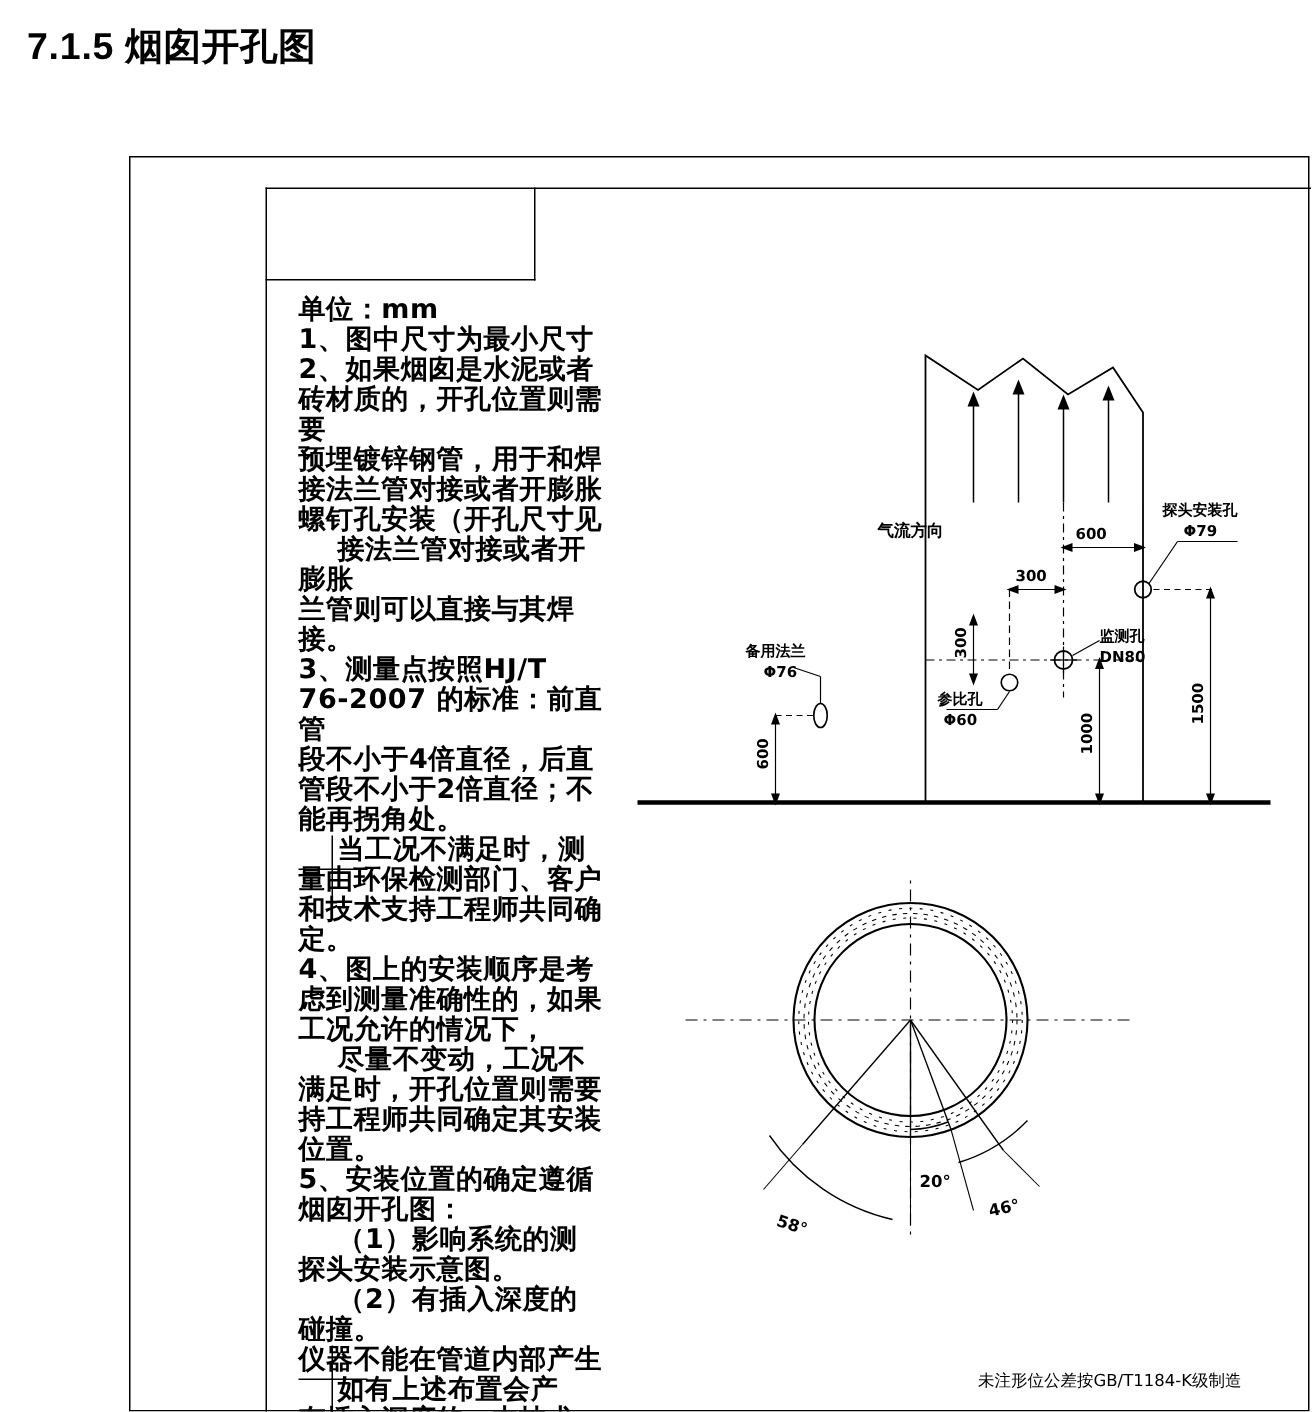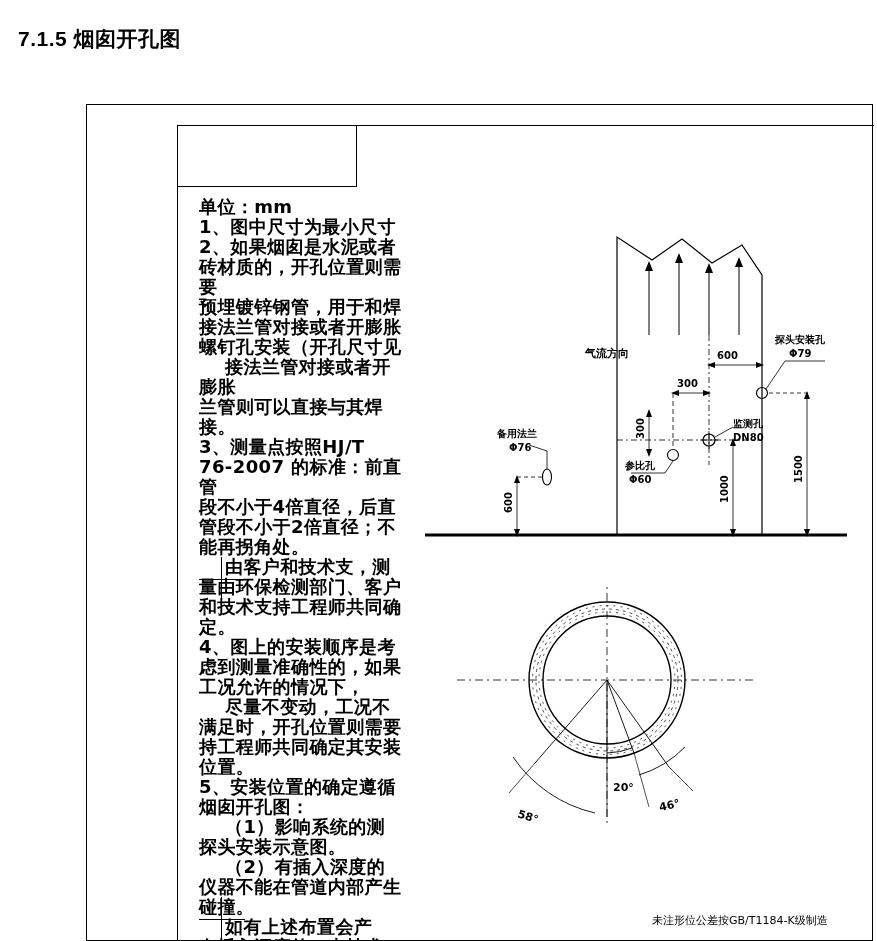--- a/index.html
+++ b/index.html
@@ -12,25 +12,24 @@
     height: 941px;
     position: relative;
     font-family: "Liberation Sans", sans-serif;
     color: #000;
     overflow: hidden;
   }
   #page-title {
     position: absolute;
     left: 18px;
     top: 14px;
-    font-size: 21px;
+    font-size: 25px;
     font-weight: bold;
     letter-spacing: 0.5px;
     white-space: nowrap;
-    margin-top: 11px;
   }
   #drawing-frame {
     position: absolute;
     left: 86px;
     top: 104px;
     width: 787px;
     height: 837px;
     border: 1px solid #000;
     box-sizing: border-box;
     background: #fff;
@@ -162,38 +161,38 @@
     <div class="note-line">接法兰管对接或者开膨胀</div>
     <div class="note-line">螺钉孔安装（开孔尺寸见</div>
     <div class="note-line indent">接法兰管对接或者开膨胀</div>
     <div class="note-line">兰管则可以直接与其焊</div>
     <div class="note-line">接。</div>
     <div class="note-line">3、测量点按照HJ/T</div>
     <div class="note-line">76-2007 的标准：前直管</div>
     <div class="note-line">段不小于4倍直径，后直</div>
     <div class="note-line">管段不小于2倍直径；不</div>
     <div class="note-line">能再拐角处。</div>
-    <div class="note-line indent">由客户和技术支，测</div>
+    <div class="note-line indent">当工况不满足时，测</div>
     <div class="note-line">量由环保检测部门、客户</div>
     <div class="note-line">和技术支持工程师共同确</div>
     <div class="note-line">定。</div>
     <div class="note-line">4、图上的安装顺序是考</div>
     <div class="note-line">虑到测量准确性的，如果</div>
     <div class="note-line">工况允许的情况下，</div>
     <div class="note-line indent">尽量不变动，工况不</div>
     <div class="note-line">满足时，开孔位置则需要</div>
     <div class="note-line">持工程师共同确定其安装</div>
     <div class="note-line">位置。</div>
     <div class="note-line">5、安装位置的确定遵循</div>
     <div class="note-line">烟囱开孔图：</div>
     <div class="note-line indent">（1）影响系统的测</div>
     <div class="note-line">探头安装示意图。</div>
     <div class="note-line indent">（2）有插入深度的</div>
+    <div class="note-line">碰撞。</div>
     <div class="note-line">仪器不能在管道内部产生</div>
-    <div class="note-line">碰撞。</div>
     <div class="note-line indent">如有上述布置会产</div>
     <div class="note-line">有插入深度的，由技术</div>
   </div>
 
   <div id="elevation">
     <svg width="440" height="420" viewBox="0 0 440 420">
 
       <path d="M 200 22 L 200 320 L 345 320 L 345 60 L 325 30 L 295 48 L 265 24 L 235 45 Z" fill="none" stroke="#000" stroke-width="1.2"></path>
 
       <line x1="8" y1="320" x2="430" y2="320" stroke="#000" stroke-width="3"></line>

